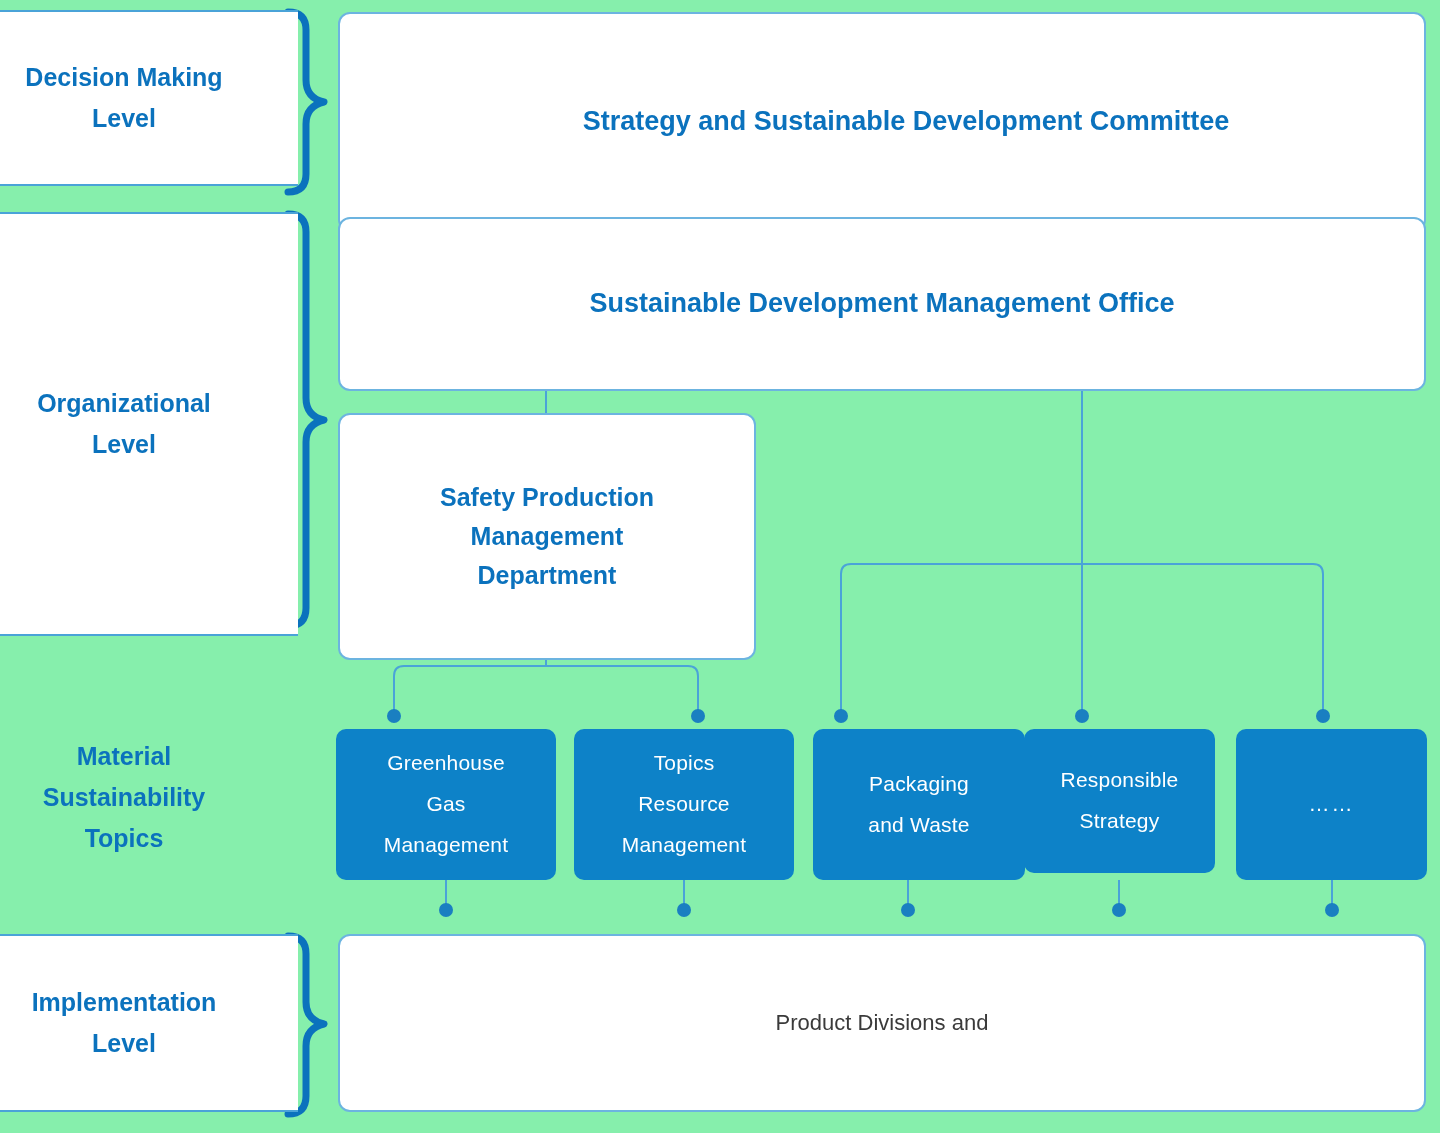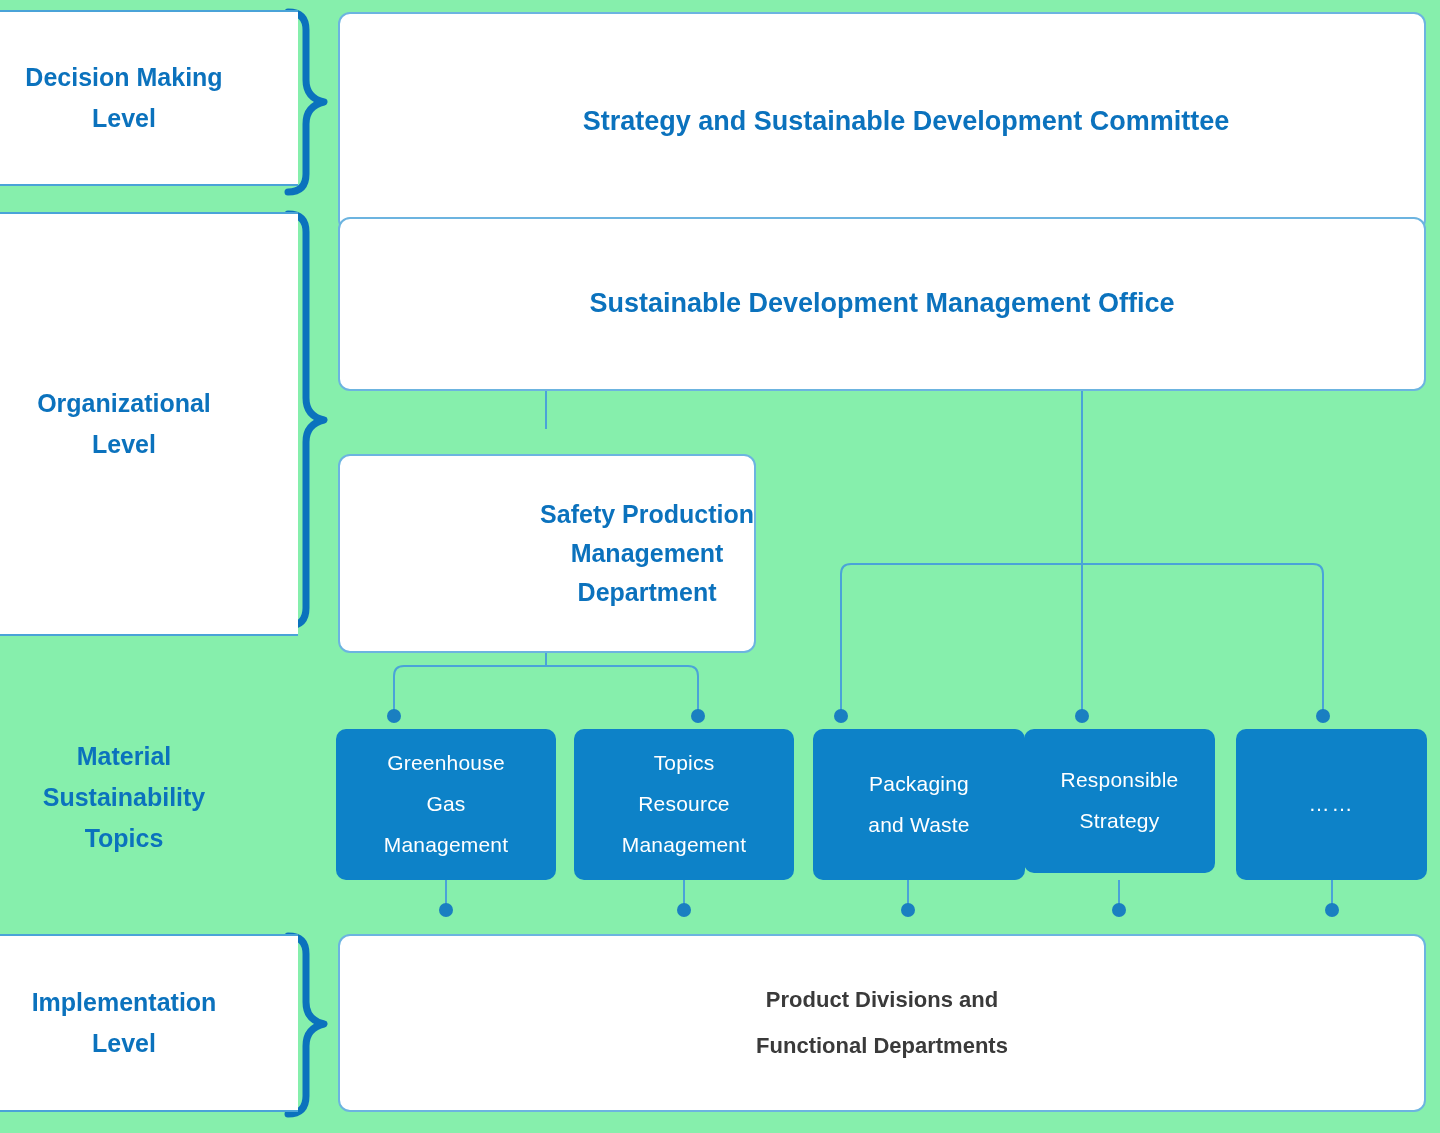--- a/index.html
+++ b/index.html
@@ -71,21 +71,21 @@
     color: #0b72bd;
     font-weight: bold;
     text-align: center;
     line-height: 1.55;
   }
   .obox-text.t-committee { font-size: 27px; }
   .obox-text.t-office    { font-size: 27px; }
   .obox-text.t-safety    { font-size: 25px; }
   .obox-text.t-impl {
     color: #3a3a3a;
-    font-weight: bold;
+    font-weight: normal;
     font-size: 22px;
     line-height: 2.1;
   }
 
   
   .tbox {
     position: absolute;
     background: #0d82c8;
     border-radius: 10px;
     box-sizing: border-box;
@@ -198,32 +198,31 @@
   </div>
 
   <div class="obox" style="left:338px; top:12px; width:1088px; height:220px;padding-left:48px;">
     <div class="obox-text t-committee">Strategy and Sustainable Development Committee</div>
   </div>
 
   <div class="obox" style="left:338px; top:217px; width:1088px; height:174px;">
     <div class="obox-text t-office">Sustainable Development Management Office</div>
   </div>
 
-  <div class="obox" style="left:338px; top:454px; width:418px; height:199px;justify-content:flex-end;">
+  <div class="obox" style="left:338px; top:413px; width:418px; height:247px;">
     <div class="obox-text t-safety">
       <div>Safety Production</div>
       <div>Management</div>
       <div>Department</div>
     </div>
   </div>
 
   <div class="obox" style="left:338px; top:934px; width:1088px; height:178px;">
     <div class="obox-text t-impl">
       <div>Product Divisions and</div>
-      <div>Functional Departments</div>
     </div>
   </div>
 
   <div class="tbox" style="left:336px; top:729px; width:220px; height:151px;">
     <div class="tbox-text">
       <div>Greenhouse</div>
       <div>Gas</div>
       <div>Management</div>
     </div>
   </div>

